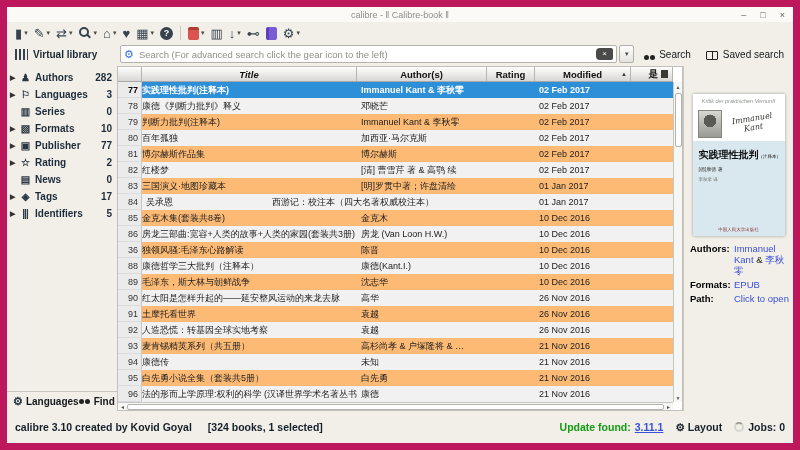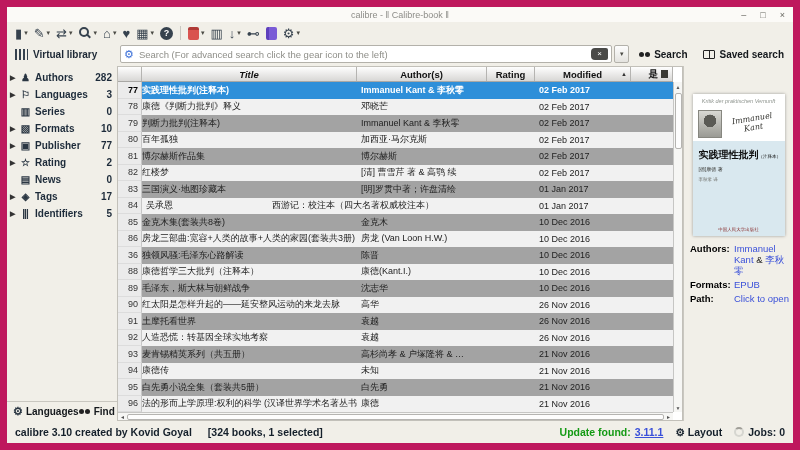--- a/index.html
+++ b/index.html
@@ -31,21 +31,21 @@
   .vlib { display:flex; align-items:center; gap:5px; width:104px; font-size:10px; font-weight:bold; color:#1d2835; padding-left:4px; }
   .vlib-icon { width:13px; height:11px; background:repeating-linear-gradient(90deg,#36424e 0 2px,transparent 2px 4px); }
   .search-box { flex:1; display:flex; align-items:center; background:#fff; border:1px solid #b3b1aa; border-radius:2px;
                 height:18px; padding:0 3px; gap:5px; }
   .search-gear { color:#3a6fd8; font-size:11px; }
   .search-placeholder { color:#8f8f89; font-size:9.5px; flex:1; white-space:nowrap; overflow:hidden; }
   .clear-btn { width:17px; height:12px; background:#4a4a48; border-radius:4px 2px 2px 4px; color:#fff; font-size:8px;
                display:flex; align-items:center; justify-content:center; line-height:1; }
   .search-dd { width:15px; height:18px; border:1px solid #b3b1aa; border-radius:2px; background:linear-gradient(#fdfdfd,#e4e3df);
                display:flex; align-items:center; justify-content:center; margin-left:-3px; }
-  .txtbtn { display:flex; align-items:center; font-size:10px; font-weight:bold; color:#14181c; padding:0 5px; white-space:nowrap; }
+  .txtbtn { display:flex; align-items:flex-end; font-size:10px; font-weight:normal; color:#14181c; padding:0 5px; white-space:nowrap; }
   .binoc-icon { width:5px; height:5px; border-radius:50%; background:#222; box-shadow:6px 0 0 #222; margin-right:10px; }
   .openbook-icon { width:12px; height:9px; border:1px solid #222; border-radius:1px; position:relative; margin-right:5px; }
   .openbook-icon::after { content:""; position:absolute; left:50%; top:0; bottom:0; width:1px; background:#222; }
 
   
   .main { flex:1; display:flex; min-height:0; }
 
   
   .sidebar { width:110px; display:flex; flex-direction:column; padding-top:3px; flex-shrink:0; }
   .side-item { display:flex; align-items:center; height:17px; padding:0 5px 0 3px; font-size:10px; font-weight:bold; color:#1d2b3a; }
@@ -68,21 +68,21 @@
   .c-auth { width:130px; flex-shrink:0; }
   .c-rating { width:48px; flex-shrink:0; }
   .c-mod { width:96px; flex-shrink:0; }
   .c-extra { flex:1; min-width:0; }
   .th-title { font-style:italic; }
   .sort-asc { position:absolute; right:3px; font-size:6px; color:#333; }
   .th-extra { justify-content:flex-end; padding-right:4px; gap:3px; }
   .extra-glyph { width:7px; height:8px; background:#3a3a34; }
 
   .rows { flex:1; display:flex; flex-direction:column; min-height:0; }
-  .row { display:flex; flex:1; font-size:9px; color:#222; align-items:stretch; background:#a3a3a3; }
+  .row { display:flex; flex:1; font-size:9px; color:#222; align-items:stretch; background:#fdba74; }
   .row:nth-child(even) { background:#f1f1f1; }
   .cell { display:flex; align-items:center; overflow:hidden; white-space:nowrap; }
   .cell-num { width:24px; flex-shrink:0; background:#ebebeb; border-right:1px solid #c6c6c6; border-bottom:1px solid #dcdcdc;
               justify-content:flex-end; padding-right:3px; color:#333; }
   .cell-title { width:215px; flex-shrink:0; }
   .cell-auth { width:130px; flex-shrink:0; padding-left:4px; }
   .cell-rating { width:48px; flex-shrink:0; }
   .cell-mod { width:96px; flex-shrink:0; padding-left:4px; }
   .cell-extra { flex:1; min-width:0; }
   .row.selected { background:#2e8fd9; color:#fff; font-weight:bold; }
@@ -117,21 +117,21 @@
   .cover-trans { font-size:4.5px; color:#6e6e68; margin-top:5px; }
   .cover-pub { margin-top:auto; font-size:4.5px; color:#8a3030; text-align:center; white-space:nowrap; }
 
   .details { width:100%; padding:8px 2px 0 6px; font-size:9.5px; }
   .drow { display:flex; margin-bottom:3px; line-height:1.15; }
   .dlabel { font-weight:bold; color:#000; width:44px; flex-shrink:0; }
   .dvalue { color:#3a50d9; }
   .dvalue .plain { color:#222; }
 
   
-  .statusbar { height:22px; display:flex; align-items:center; padding:0 8px; font-size:10.5px; font-weight:bold;
+  .statusbar { height:32px; display:flex; align-items:center; padding:0 8px; font-size:10.5px; font-weight:bold;
                color:#15202b; flex-shrink:0; }
   .sb-left { display:flex; gap:16px; }
   .sb-right { margin-left:auto; display:flex; align-items:center; gap:12px;justify-content:space-between; }
   .update-text { color:#149a14; }
   .update-link { color:#3a50d9; text-decoration:underline; margin-left:4px; }
   .layout-btn { display:flex; align-items:center; gap:3px; }
   .jobs { display:flex; align-items:center; gap:4px; }
   .spinner { width:10px; height:10px; border-radius:50%; border:2px solid #d6d6d0; border-top-color:#a09f98; }
 </style>
 </head>

